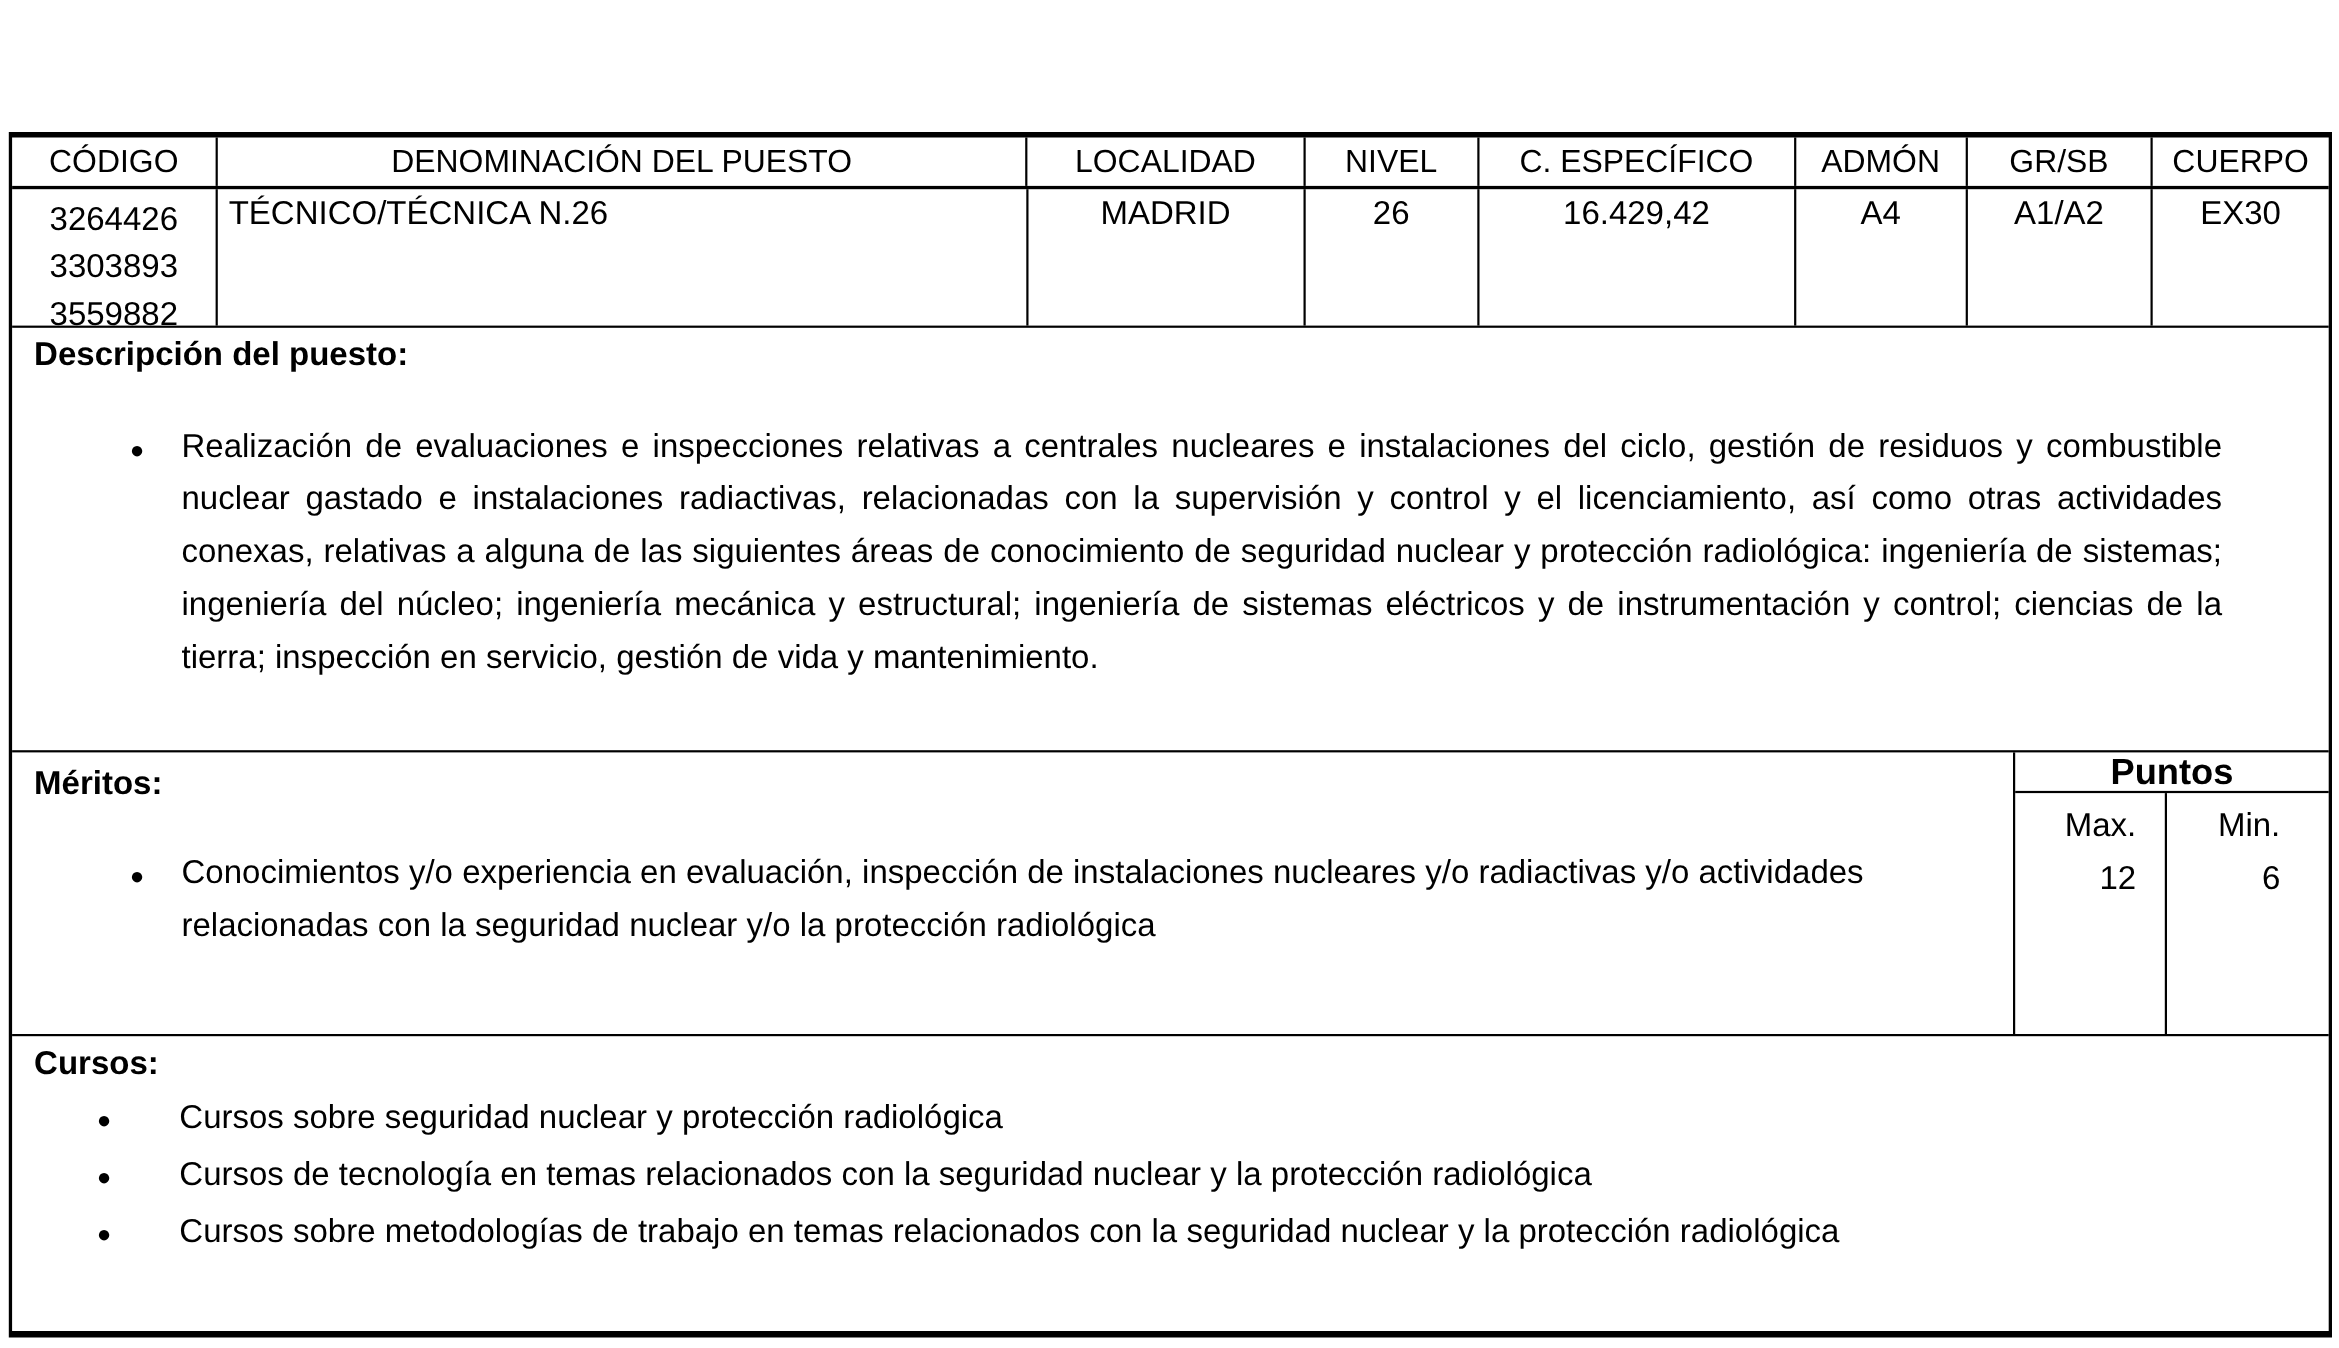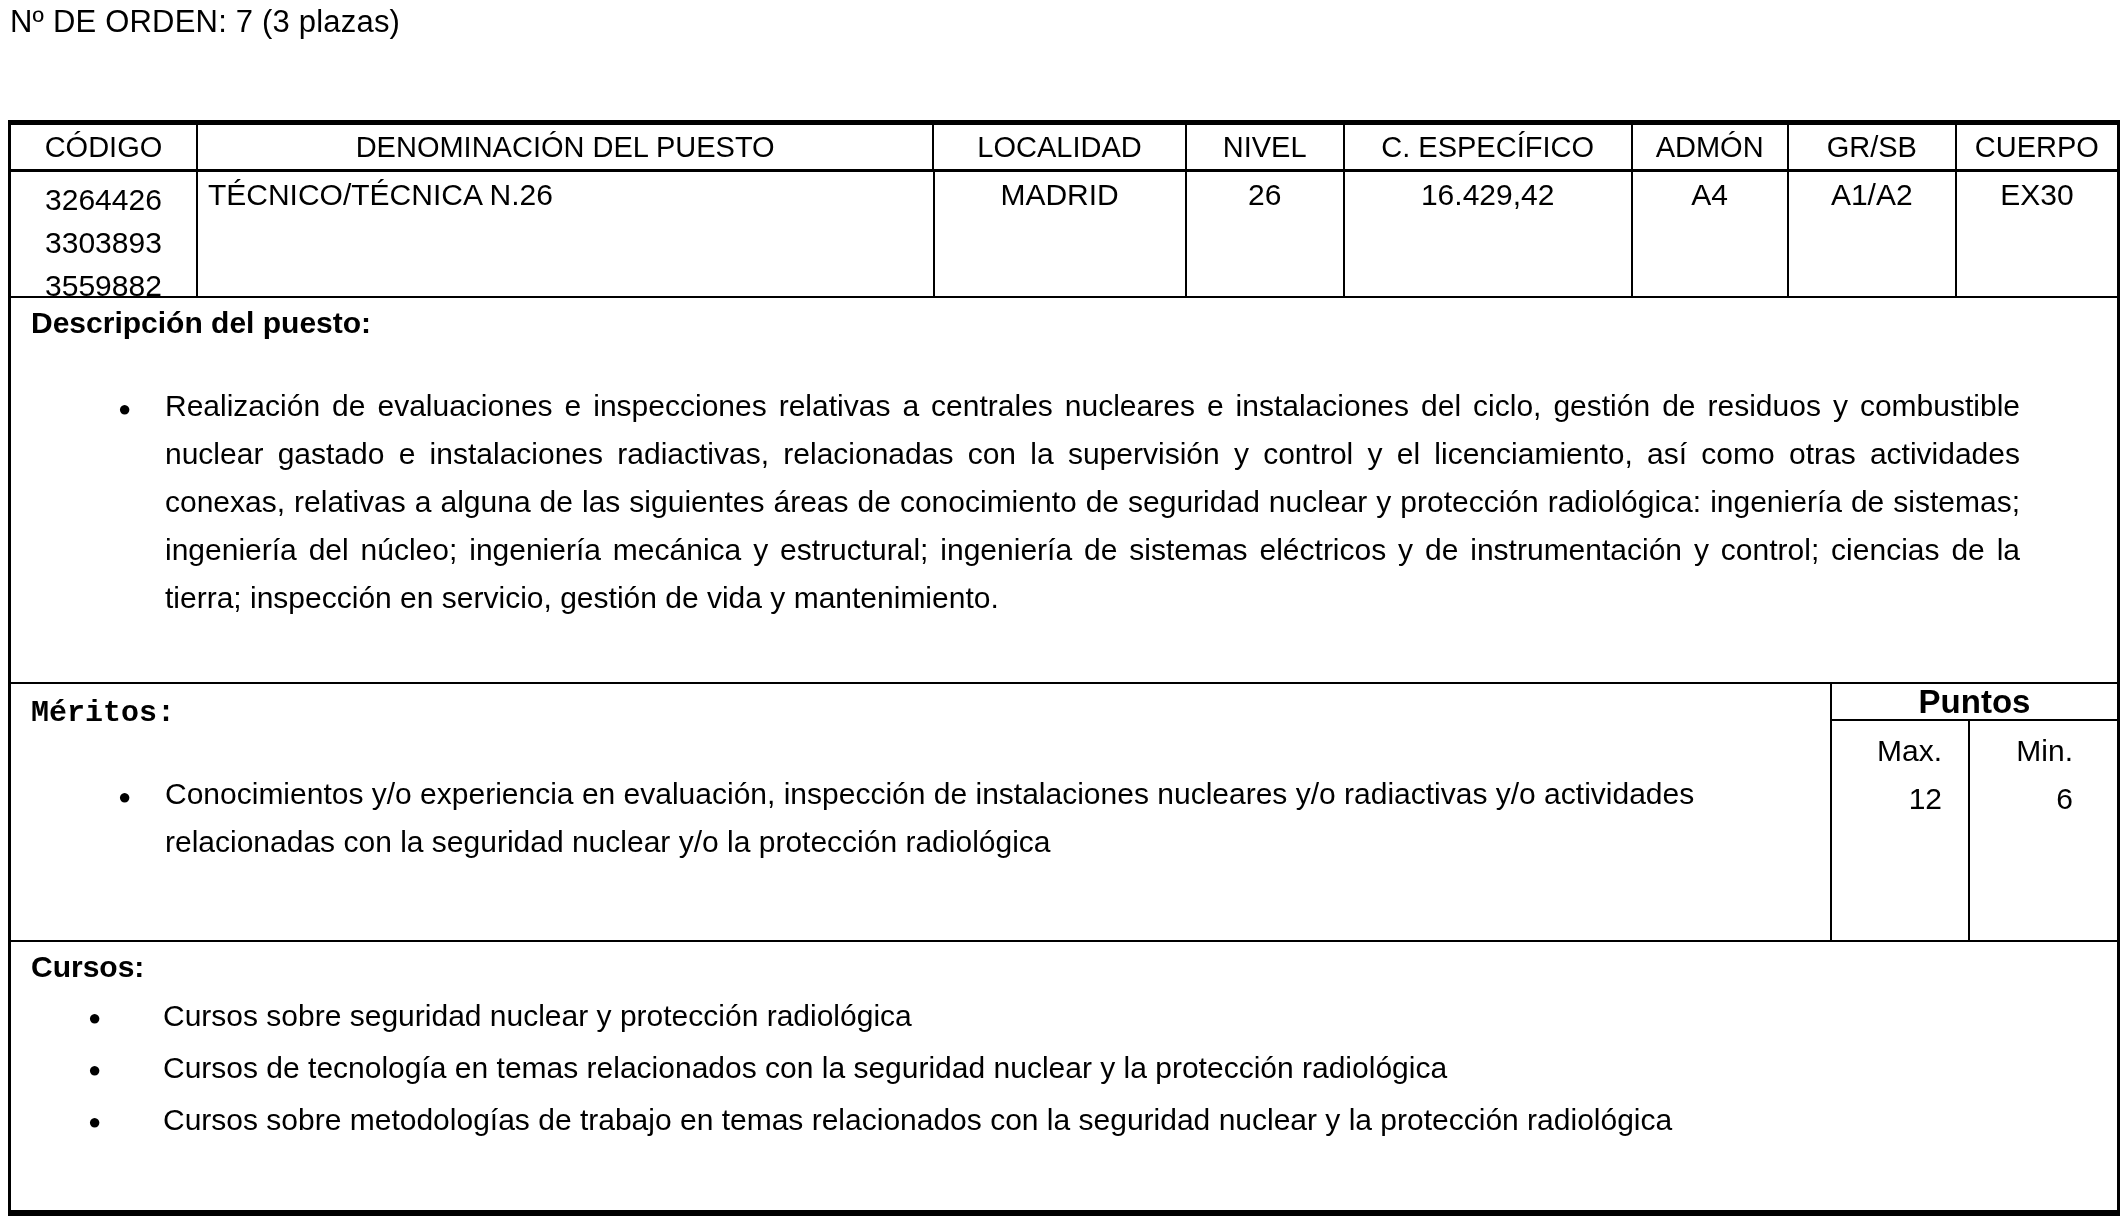--- a/index.html
+++ b/index.html
@@ -76,21 +76,20 @@
 
   .cursos-list { position:absolute; left:77px; top:48px; width:1990px; }
   .cursos-item { position:relative; padding-left:75px; line-height:52px; font-size:30px; }
   .cursos-item .bullet-glyph { line-height:52px; top:2px; }
 </style>
 </head>
 <body>
 
 <div class="page">
 
-  <div class="order-title">Nº DE ORDEN: 7 (3 plazas)</div>
 
   <div class="doc-table">
 
     <div class="row header-row">
       <div class="cell c0">CÓDIGO</div>
       <div class="cell c1">DENOMINACIÓN DEL PUESTO</div>
       <div class="cell c2">LOCALIDAD</div>
       <div class="cell c3">NIVEL</div>
       <div class="cell c4">C. ESPECÍFICO</div>
       <div class="cell c5">ADMÓN</div>
@@ -115,21 +114,21 @@
 
     <div class="row desc-row">
       <div class="section-label" style="top:8px;">Descripción del puesto:</div>
       <div class="bullet-item" style="left:107px; top:84px;">
         <span class="bullet-glyph">●</span>
         <div class="bullet-text desc-text">Realización de evaluaciones e inspecciones relativas a centrales nucleares e instalaciones del ciclo, gestión de residuos y combustible nuclear gastado e instalaciones radiactivas, relacionadas con la supervisión y control y el licenciamiento, así como otras actividades conexas, relativas a alguna de las siguientes áreas de conocimiento de seguridad nuclear y protección radiológica: ingeniería de sistemas; ingeniería del núcleo; ingeniería mecánica y estructural; ingeniería de sistemas eléctricos y de instrumentación y control; ciencias de la tierra; inspección en servicio, gestión de vida y mantenimiento.</div>
       </div>
     </div>
 
     <div class="row merit-row">
-      <div class="section-label" style="top:12px;font-family:Liberation Mono, monospace;">Méritos:</div>
+      <div class="section-label" style="top:12px;">Méritos:</div>
       <div class="bullet-item" style="left:107px; top:86px;">
         <span class="bullet-glyph">●</span>
         <div class="bullet-text merit-text">Conocimientos y/o experiencia en evaluación, inspección de instalaciones nucleares y/o radiactivas y/o actividades relacionadas con la seguridad nuclear y/o la protección radiológica</div>
       </div>
       <div class="puntos-box">
         <div class="puntos-header">Puntos</div>
         <div class="puntos-cells">
           <div class="puntos-cell puntos-max">
             <div>Max.</div>
             <div>12</div>

